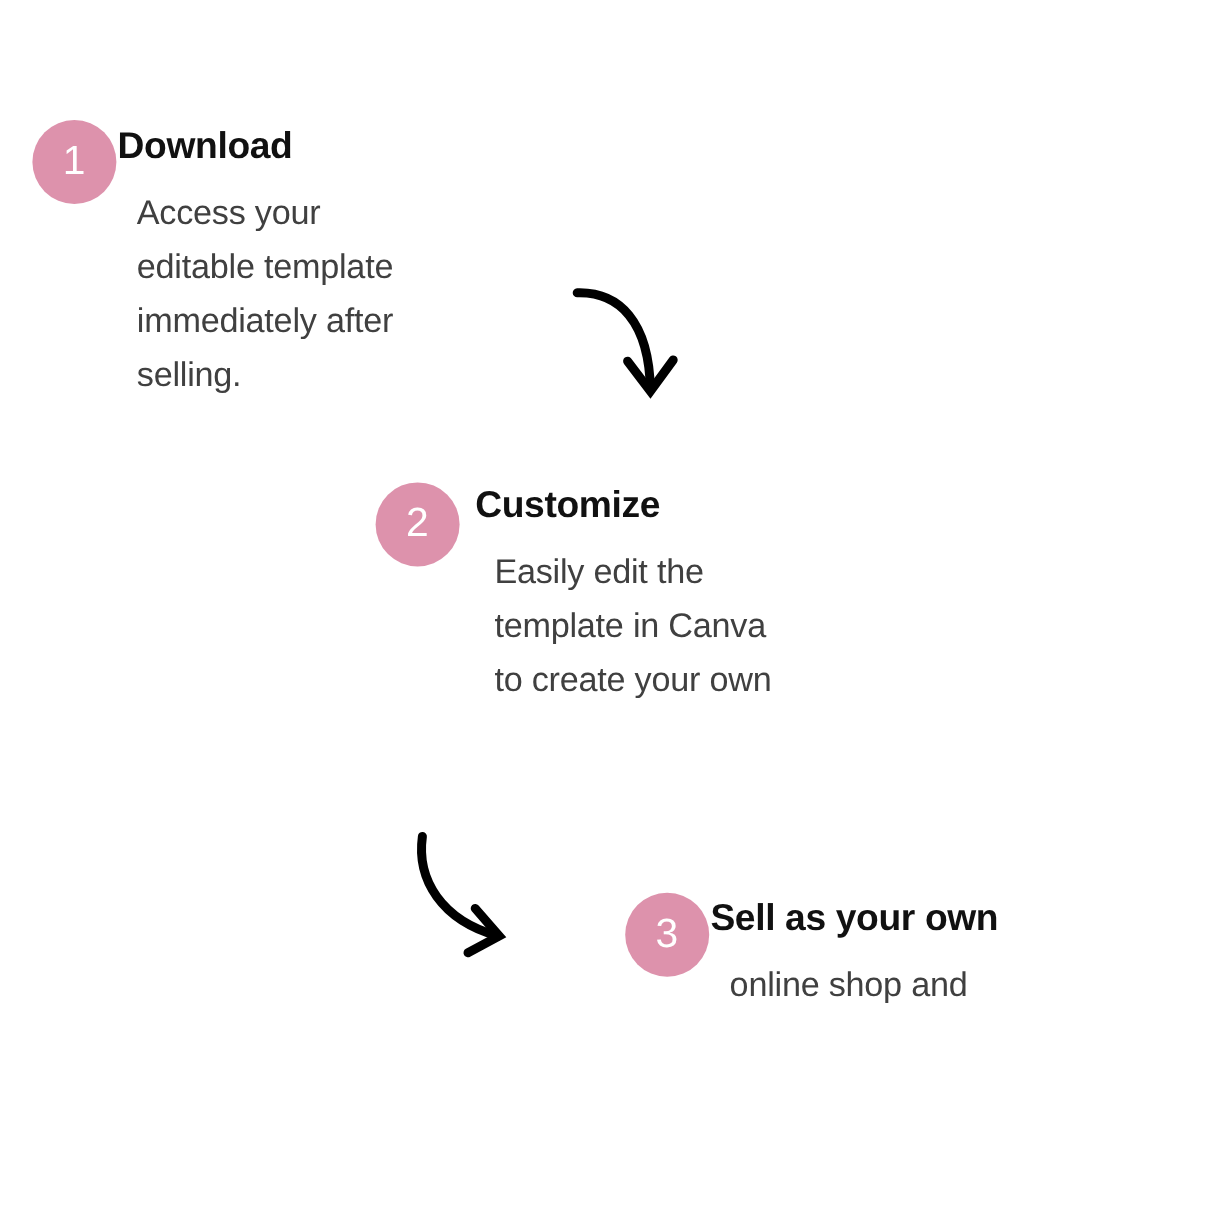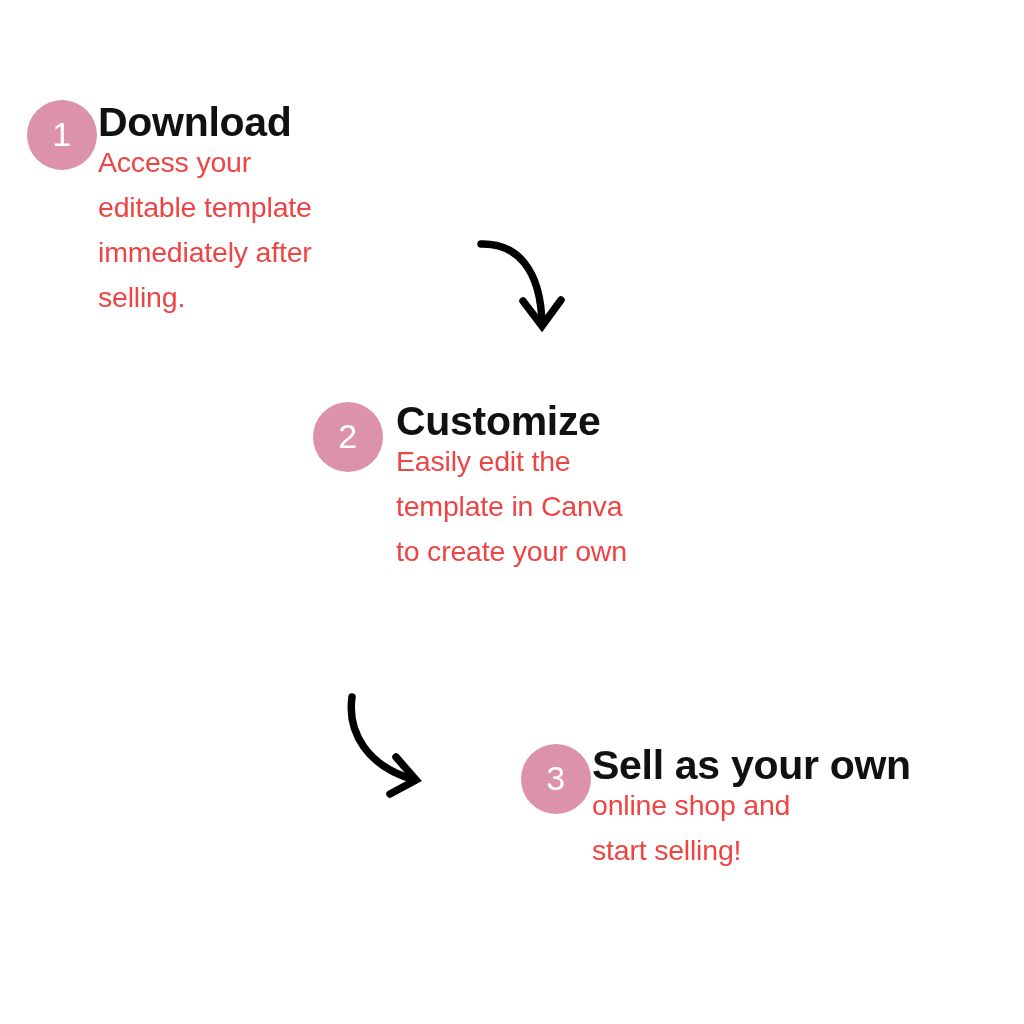--- a/index.html
+++ b/index.html
@@ -42,37 +42,37 @@
     line-height: 1;
     letter-spacing: 0.5px;
     transform: translateY(-1px);
   }
   .step-text {
     position: absolute;
     z-index: 2;
   }
   .step-heading {
     font-family: "Liberation Sans", sans-serif;
-    font-size: 41px;
+    font-size: 31px;
     font-weight: bold;
     color: #111111;
     letter-spacing: -0.3px;
     line-height: 36px;
     white-space: nowrap;
     margin: 0;
     padding: 0;
   }
   .step-body {
     font-family: "Liberation Sans", sans-serif;
     font-size: 28.5px;
     font-weight: 400;
-    color: #ef4444;
+    color: #404040;
     line-height: 45px;
     letter-spacing: -0.2px;
-    margin: 0;
+    margin: 16px;
     padding: 0;
   }
   .step-body-line {
     display: block;
     white-space: nowrap;
   }
   .arrow {
     position: absolute;
     z-index: 0;
   }
@@ -130,18 +130,17 @@
   </div>
 
   <div class="step" style="left:0; top:0;">
     <div class="badge" style="left:521px; top:744px;">
       <span class="badge-num">3</span>
     </div>
     <div class="step-text" style="left:592px; top:747px; width:420px;">
       <div class="step-heading">Sell as your own</div>
       <div class="step-body">
         <span class="step-body-line">online shop and</span>
-        <span class="step-body-line">start selling!</span>
       </div>
     </div>
   </div>
 
 </div>
 
 </body></html>

